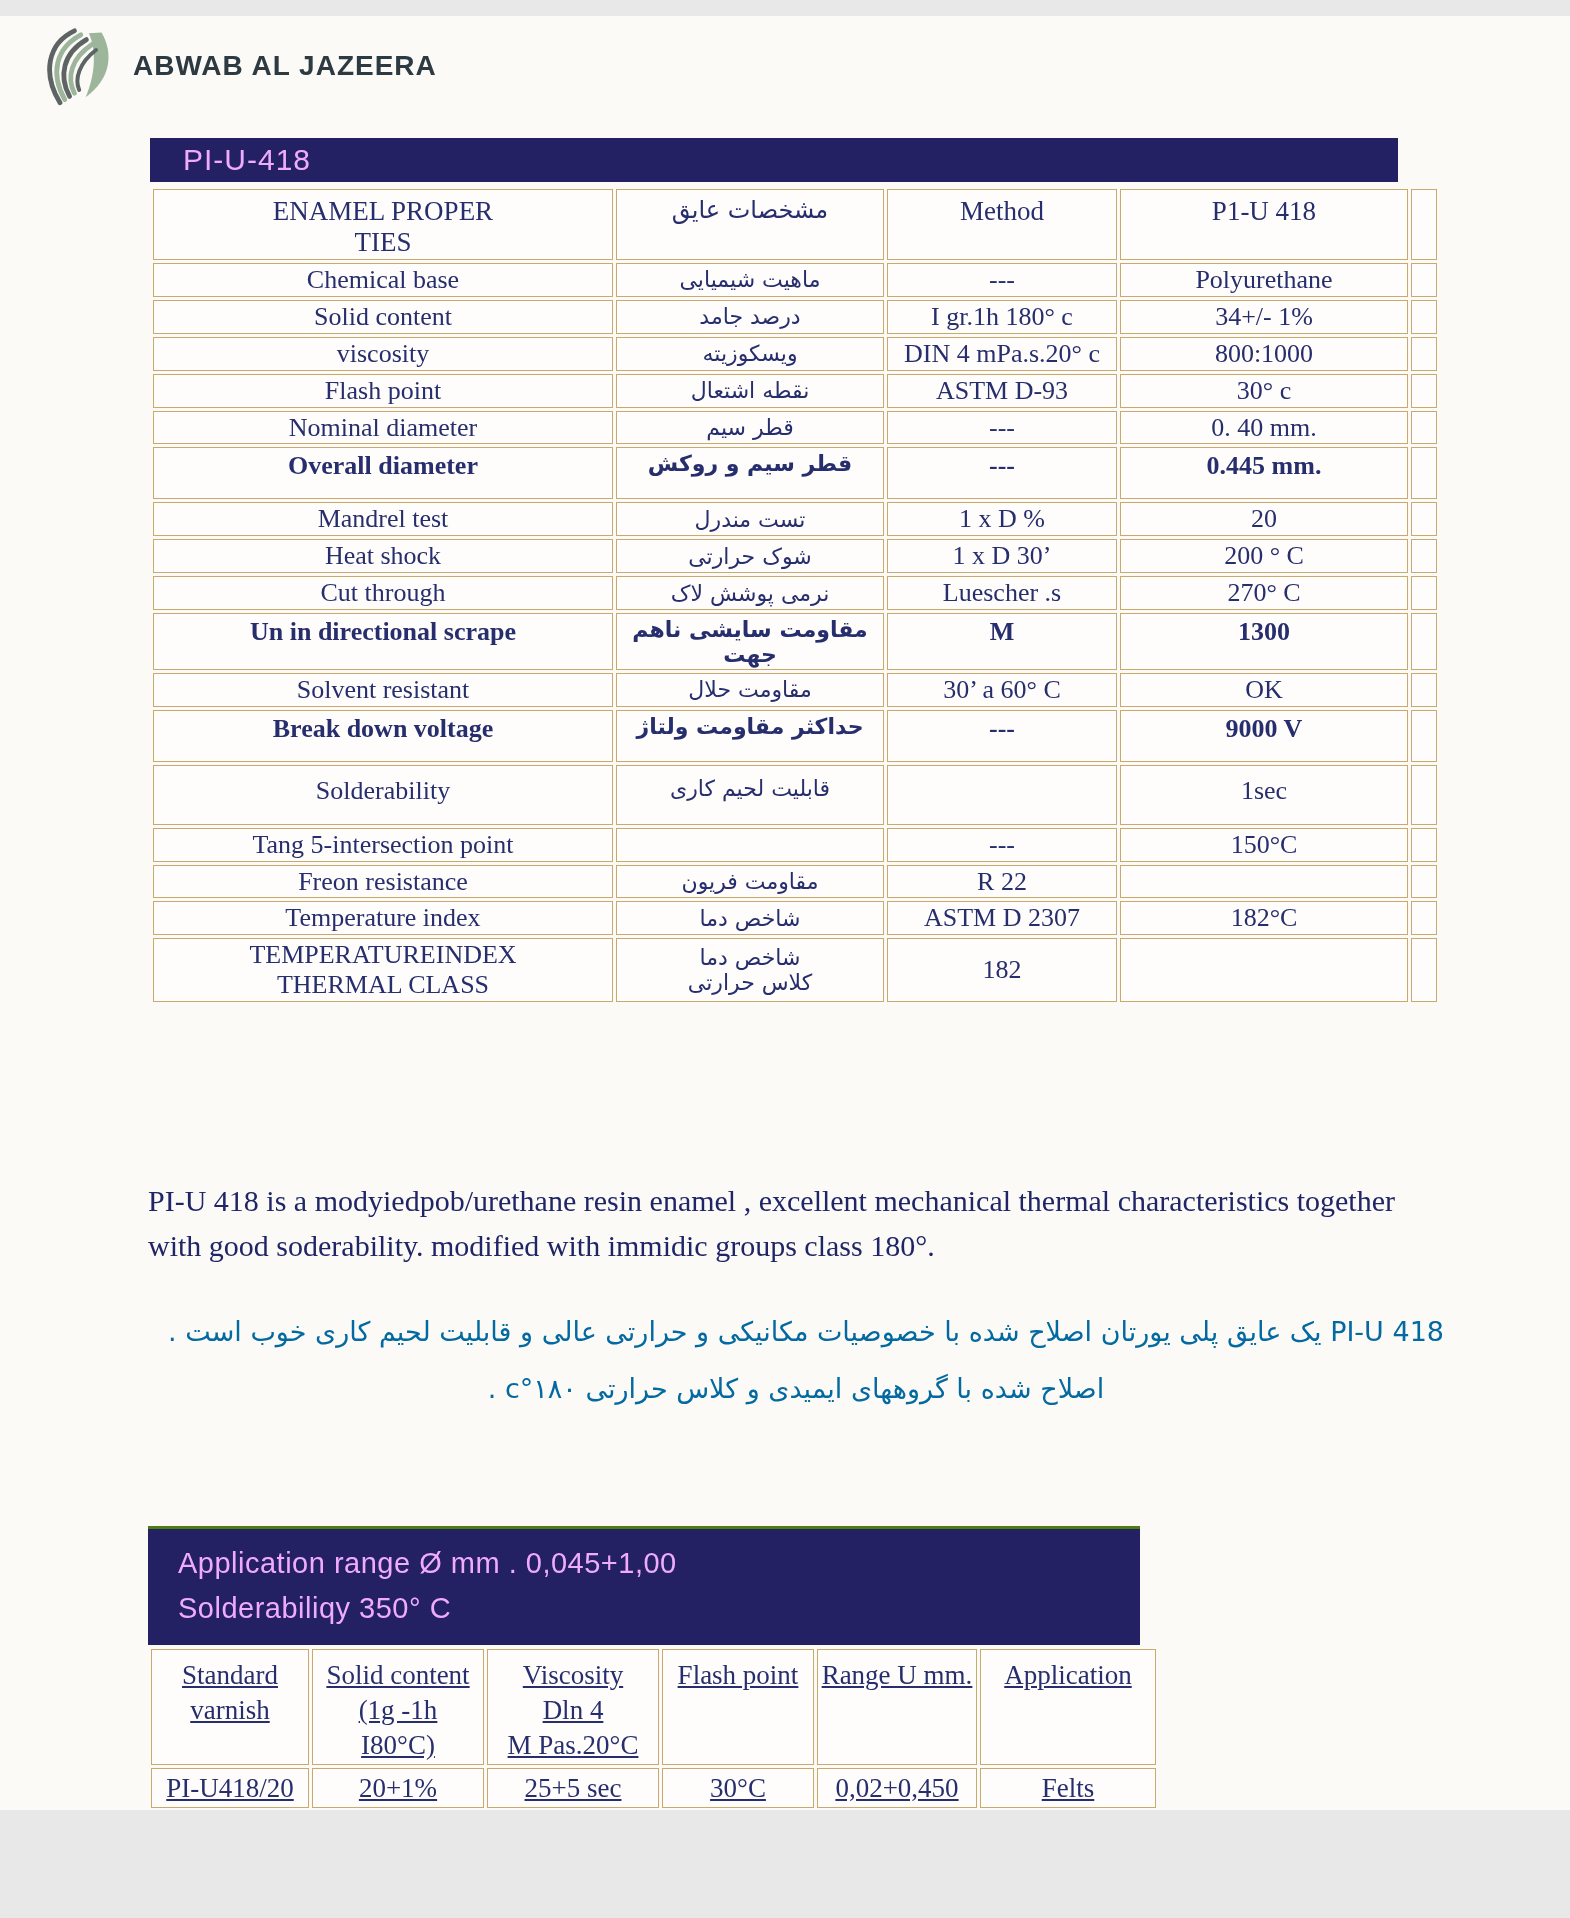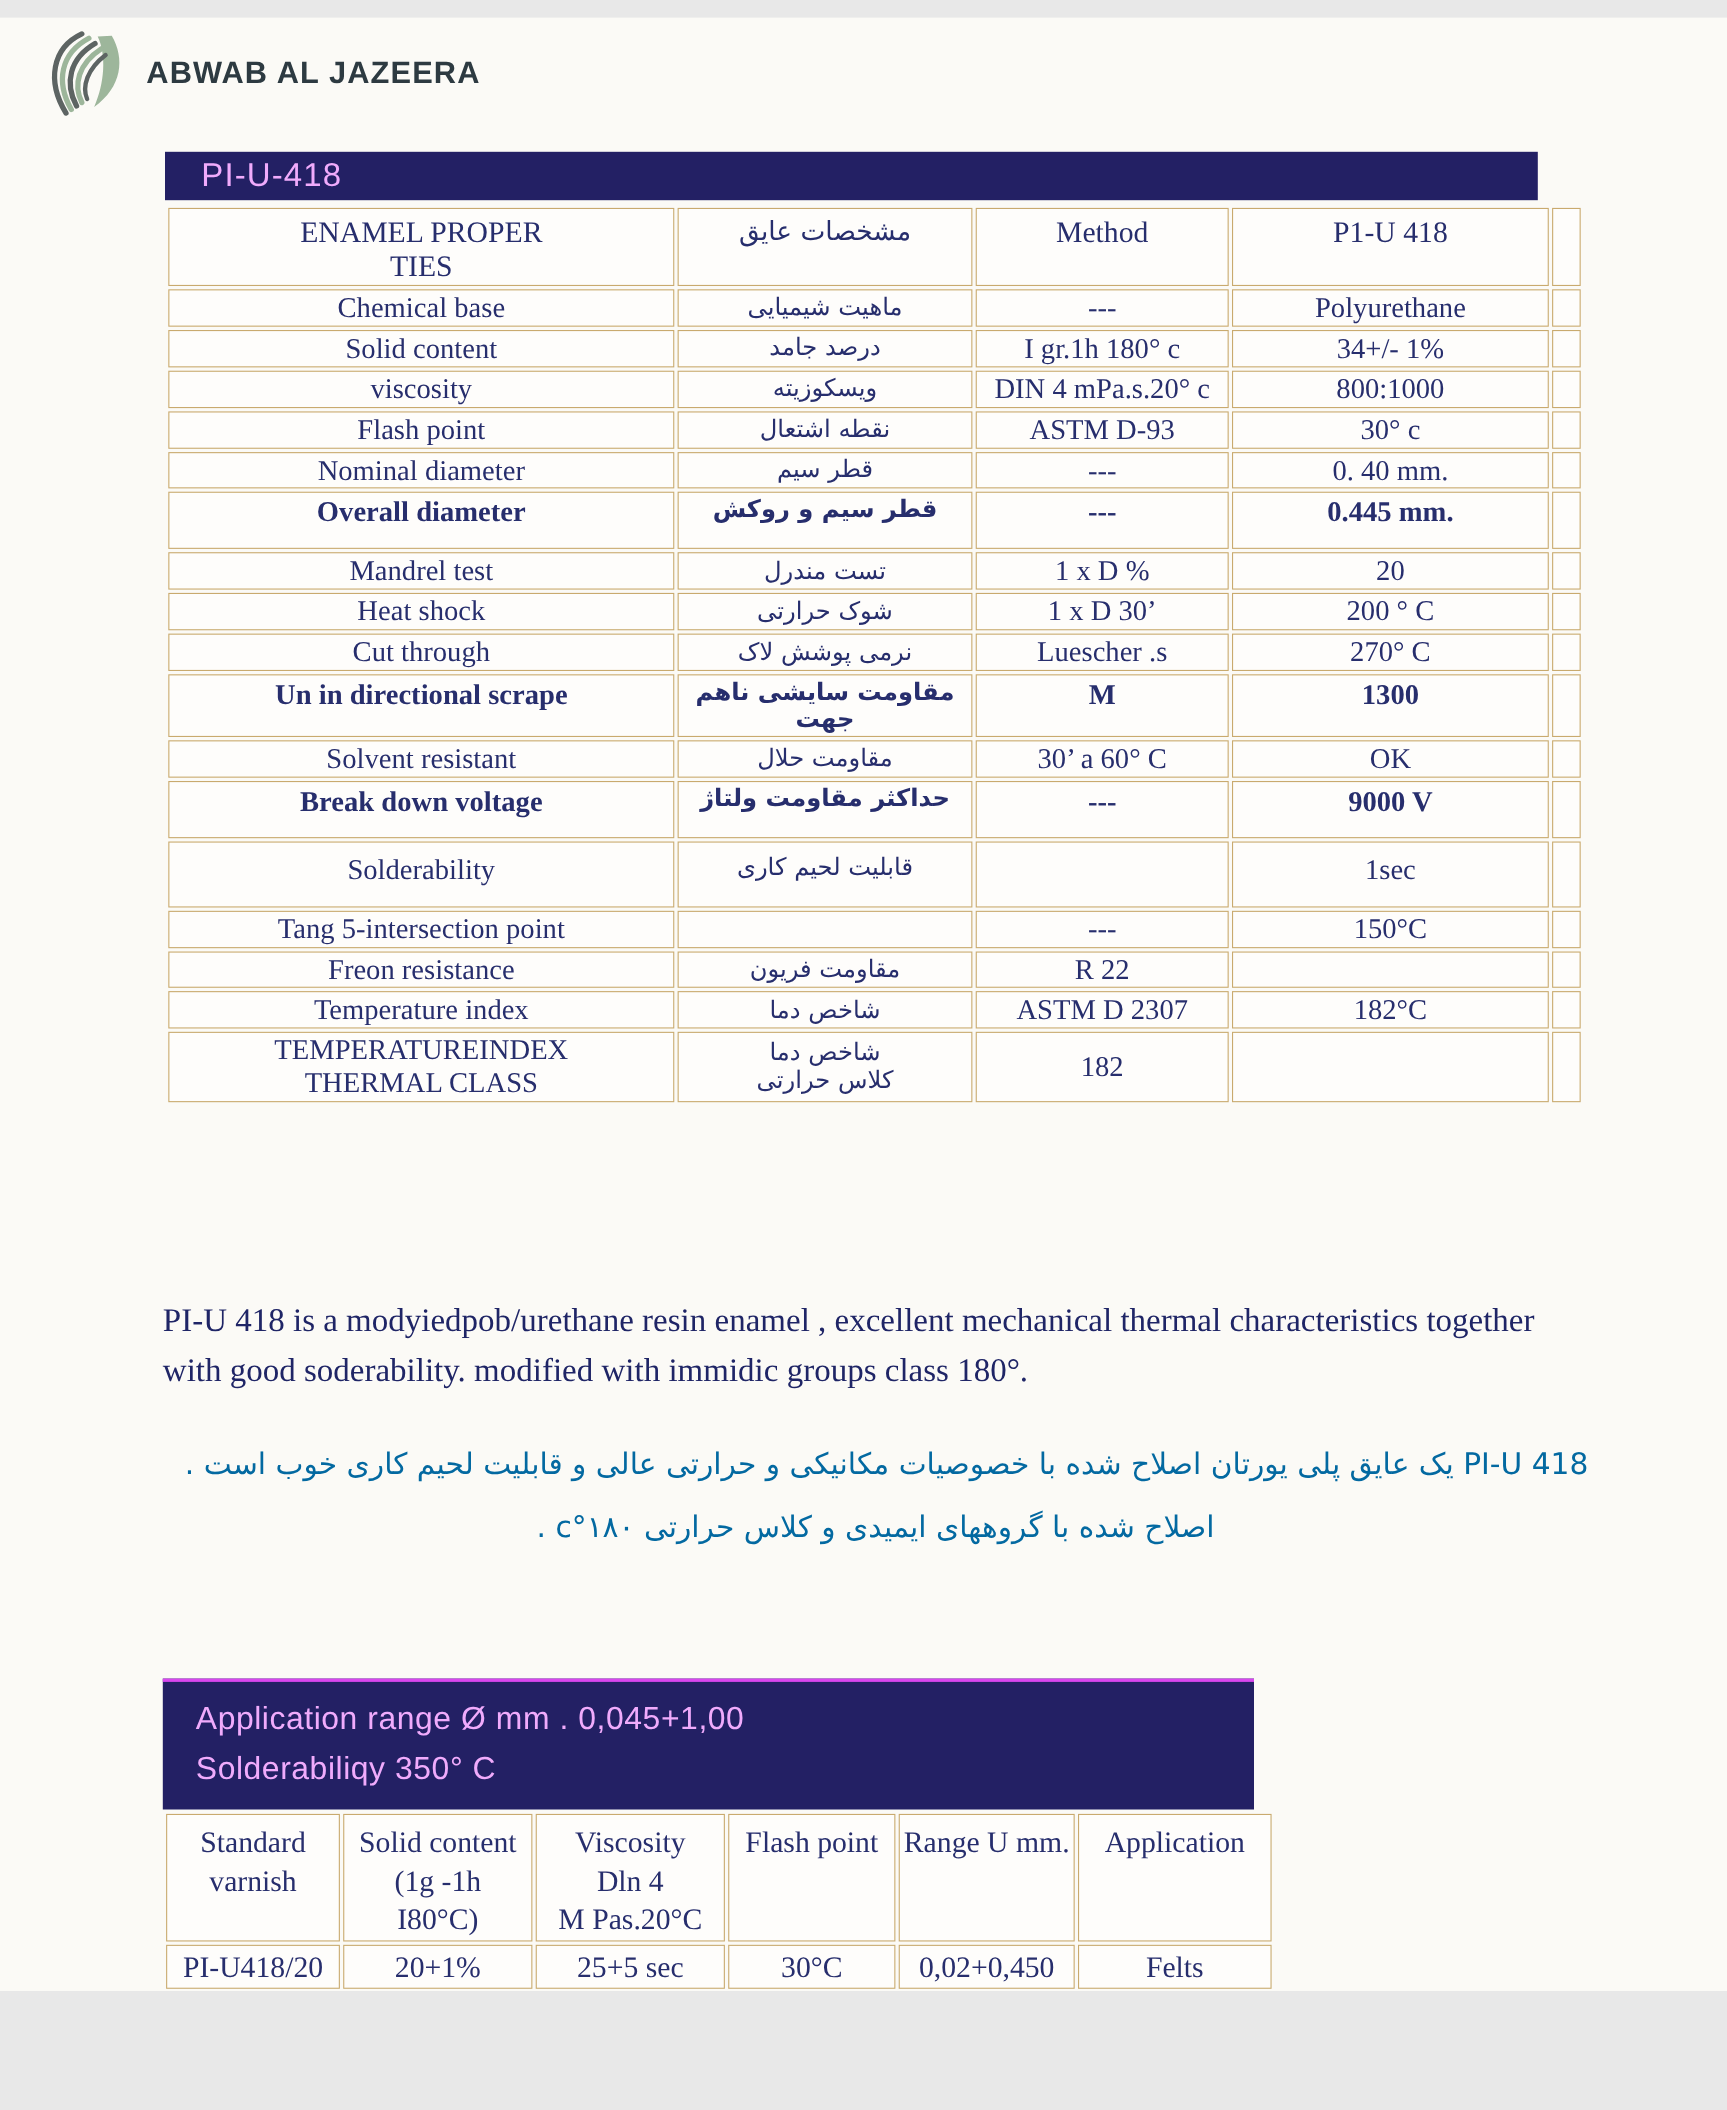--- a/index.html
+++ b/index.html
@@ -12,39 +12,39 @@
   .brand-name{font-family:"Liberation Sans","DejaVu Sans",sans-serif;font-weight:bold;
               font-size:28px;letter-spacing:1px;color:#2d3a41;}
 
   
   .bar{position:absolute;background:#232064;color:#f0abfc;
        font-family:Liberation Sans, sans-serif;}
   .bar1{top:122px;left:150px;width:1248px;height:44px;line-height:44px;
         padding-left:33px;font-size:30px;letter-spacing:1px;box-sizing:border-box;}
   .bar2{top:1510px;left:148px;width:992px;box-sizing:border-box;
         padding:12px 0 14px 30px;font-size:29px;line-height:1.55;letter-spacing:.5px;
-        border-top:3px solid #d946ef;}
+        border-top:3px solid #4d7c0f;}
 
   
   table{border-collapse:separate;border-spacing:3px;position:absolute;table-layout:fixed;}
   td,th{background:#fefdfb;border:1px solid #c9aa6e;box-sizing:border-box;
         text-align:center;white-space:pre-line;overflow:hidden;}
   .t1{top:170px;left:150px;}
   .t1 th{height:62px;vertical-align:top;padding-top:6px;font-size:27px;font-weight:normal;}
   .t1 td{font-size:26px;line-height:1.15;padding:1px 6px;}
   .t1 tr{height:31px;}
   .t1 tr.sz-tall{height:52px;font-weight:bold;}  .t1 tr.sz-tall td{vertical-align:top;padding-top:3px;}
   .t1 tr.sz-taller{height:60px;border-radius:15px;}.t1 tr.sz-taller td{vertical-align:top;padding-top:10px;}
   .t1 tr.sz-twoline{height:58px;}
   .t1 td.c1,.t1 th.fa{direction:rtl;font-family:"DejaVu Sans",sans-serif;font-size:22px;}
   .t1 th.fa{font-size:24px;}
 
   .t2{top:1630px;left:148px;}
   .t2 th{height:106px;vertical-align:top;padding-top:8px;font-size:27px;font-weight:normal;line-height:1.3;}
-  .t2 tr{height:40px;}
+  .t2 tr{height:40px;text-decoration:underline;}
   .t2 td{font-size:27px;padding:1px 4px;}
 
   
   .desc-en{position:absolute;top:1162px;left:148px;width:1300px;margin:0;
            font-size:30px;line-height:1.5;color:#1f2566;}
   .desc-fa{position:absolute;top:1300px;left:148px;width:1296px;
            font-family:"DejaVu Sans",sans-serif;font-size:27px;color:#0369a1;}
   .fa-l1{text-align:right;}
   .fa-l2{text-align:center;margin-top:26px;}
 </style>

